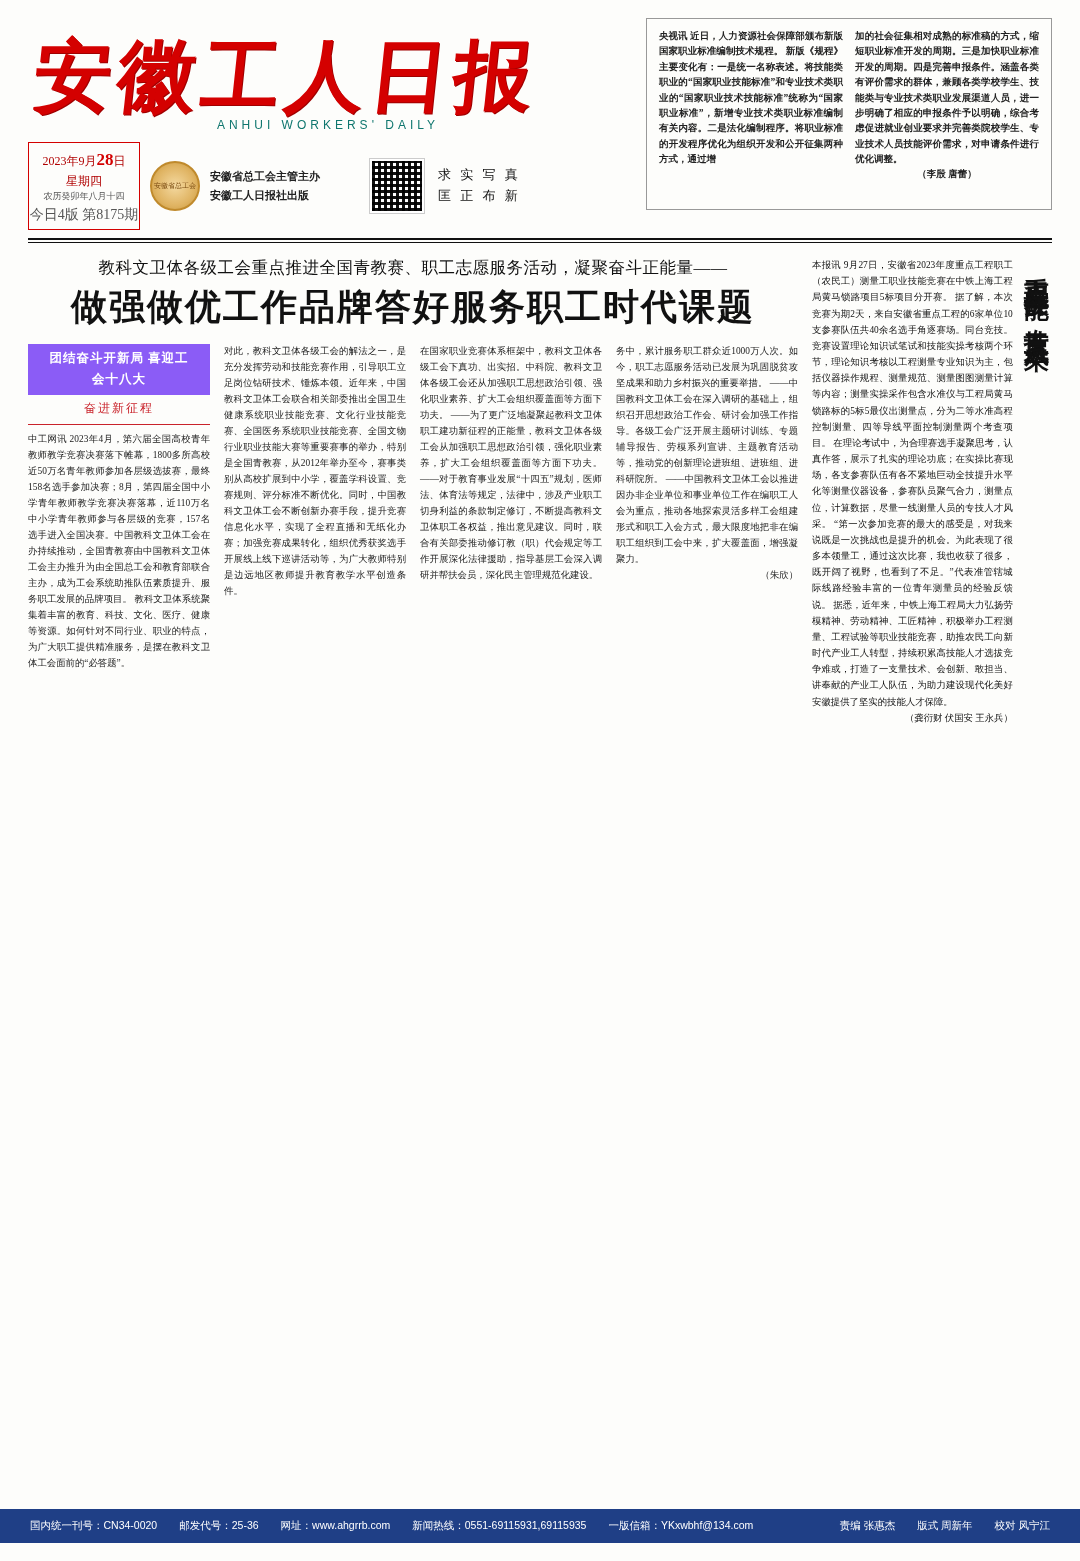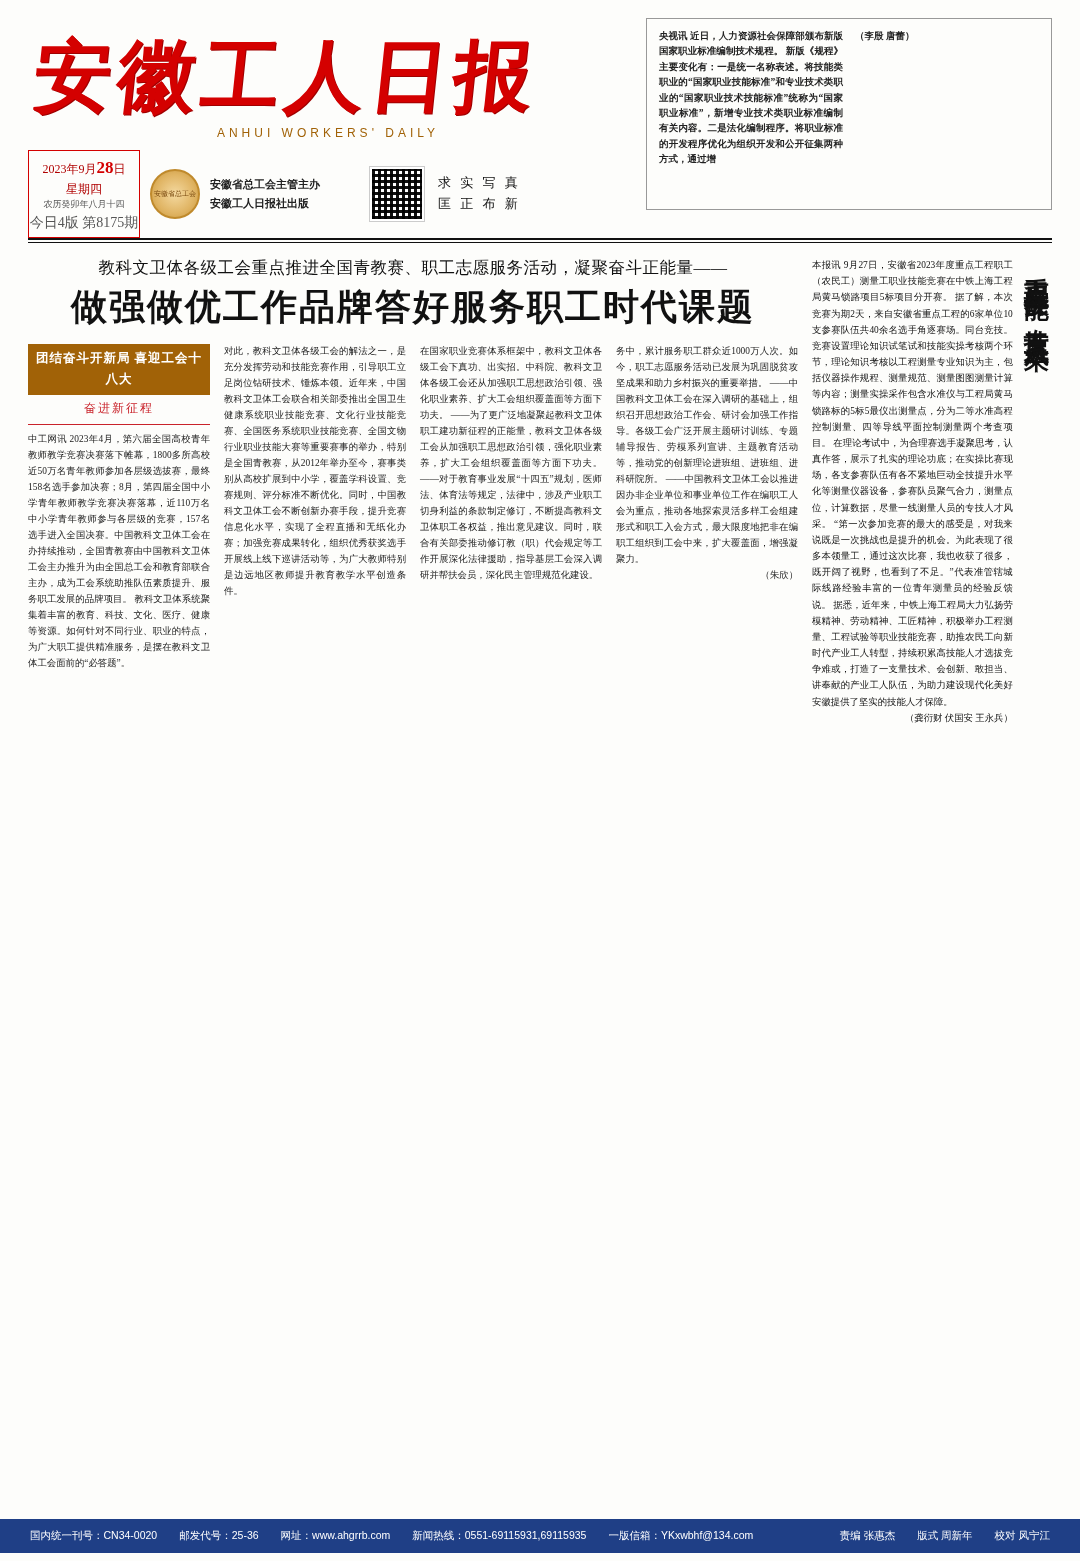--- a/index.html
+++ b/index.html
@@ -19,21 +19,21 @@
   .logo-title{
     font-family:"Liberation Serif",serif;
     font-size:78px;font-weight:bold;color:#d40000;
     letter-spacing:6px;line-height:1.05;
     transform:skewX(-6deg);
     margin-left:6px;margin-top:18px;
     text-shadow:1px 1px 0 #a00000;
   }
   .logo-en{
     text-align:center;font-family:"Liberation Sans",sans-serif;
-    font-size:12px;letter-spacing:4px;color:#a16207;margin-top:8px;
+    font-size:12px;letter-spacing:4px;color:#0f766e;margin-top:0;
   }
   .mh-strip{display:flex;align-items:center;margin-top:10px;gap:10px;}
   .date-box{
     border:1px solid #d40000;color:#b00000;font-size:11px;
     padding:4px 0;width:112px;box-sizing:border-box;line-height:1.5;text-align:center;
   }
   .date-box .d1{font-size:12px;}
   .date-box .d1 b{font-size:17px;color:#d40000;}
   .date-box .d2{font-size:12px;}
   .date-box .d3{font-size:9px;color:#555;}
@@ -61,35 +61,35 @@
   .rule-thin{border-top:1px solid #111;margin:2px 28px 0 28px;}
 
   
   .sec1{padding:14px 28px 0 28px;display:flex;gap:14px;box-sizing:border-box;}
   .sec1-main{width:770px;}
   .kicker{font-size:16.5px;text-align:center;letter-spacing:.5px;}
   .headline{font-size:36px;font-weight:bold;text-align:center;letter-spacing:2px;margin:4px 0 12px 0;}
   .cols4{display:flex;gap:14px;font-size:9.4px;line-height:1.7;text-align:justify;color:#1a1a1a;}
   .cols4 .col{flex:1;}
   .badge-red{
-    background:#a16207;color:#fff;font-size:12.5px;font-weight:bold;
-    text-align:center;padding:4px 2px;letter-spacing:1px;
+    background:#8b5cf6;color:#fff;font-size:12.5px;font-weight:bold;
+    text-align:center;padding:4px 16px;letter-spacing:1px;
   }
   .badge-sub{font-size:12px;color:#c9232b;text-align:center;letter-spacing:2px;padding:3px 0 6px 0;border-bottom:1px solid #c9232b;margin-bottom:7px;}
   .sec1-side{flex:1;display:flex;gap:8px;}
   .vert-title{
     writing-mode:vertical-rl;text-orientation:upright;
     font-size:25px;font-weight:bold;letter-spacing:3px;line-height:1.25;
     height:100%;text-align:left;
   }
   .side-body{font-size:9.4px;line-height:1.72;text-align:justify;flex:1;}
 
   
   .footer{
-    position:absolute;left:0;bottom:8px;width:1080px;height:34px;
+    position:absolute;left:0;bottom:18px;width:1080px;height:34px;
     background:#1f3f86;color:#fff;display:flex;align-items:center;
     font-size:10.5px;font-family:"Liberation Sans",sans-serif;
     padding:12px 30px;box-sizing:border-box;gap:22px;
   }
   .footer span{white-space:nowrap;}
   .footer .grow{flex:1;}
 </style>
 </head>
 <body>
 
@@ -119,21 +119,22 @@
           <div>匡 正  布 新</div>
         </div>
       </div>
     </div>
 
     <div class="mh-right">
       <div class="tr-cols">
         <div>央视讯  近日，人力资源社会保障部颁布新版国家职业标准编制技术规程。
 新版《规程》主要变化有：一是统一名称表述。将技能类职业的“国家职业技能标准”和专业技术类职业的“国家职业技术技能标准”统称为“国家职业标准”，新增专业技术类职业标准编制有关内容。二是法化编制程序。将职业标准的开发程序优化为组织开发和公开征集两种方式，通过增</div>
         <div>
-          <div style="text-align:left">（李殷  唐蕾）</div>
+          <span>加的社会征集相对成熟的标准稿的方式，缩短职业标准开发的周期。三是加快职业标准开发的周期。四是完善申报条件。涵盖各类有评价需求的群体，兼顾各类学校学生、技能类与专业技术类职业发展渠道人员，进一步明确了相应的申报条件予以明确，综合考虑促进就业创业要求并完善类院校学生、专业技术人员技能评价需求，对申请条件进行优化调整。</span>
+          <div style="text-align:center">（李殷  唐蕾）</div>
         </div>
       </div>
     </div>
   </div>
 
   <div class="rule"></div>
   <div class="rule-thin"></div>
 
   <div class="sec1">
     <div class="sec1-main">

